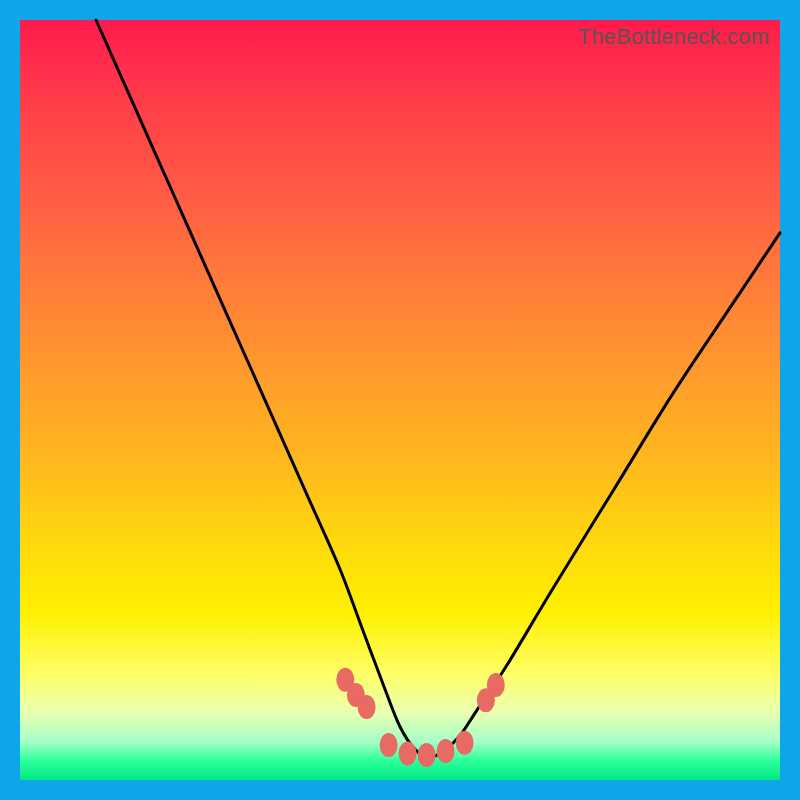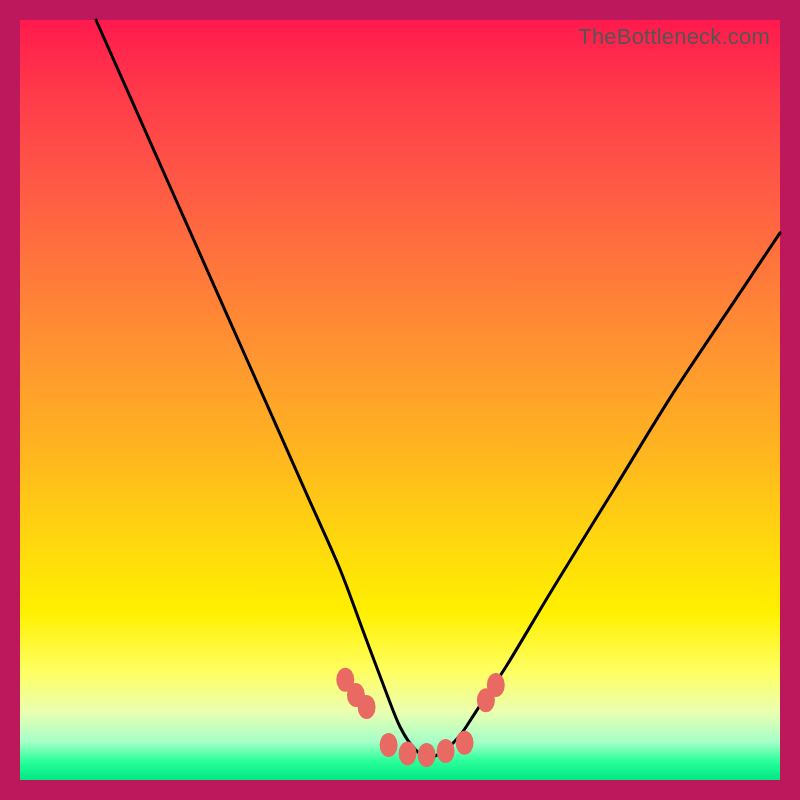--- a/index.html
+++ b/index.html
@@ -7,21 +7,21 @@
     padding: 0;
     width: 800px;
     height: 800px;
     background: #000;
     overflow: hidden;
     font-family: Arial, Helvetica, sans-serif;
   }
   .frame {
     position: absolute;
     inset: 0;
-    background: #be185d;
+    background: #0ea5e9;
   }
   .plot {
     position: absolute;
     left: 20px;
     top: 20px;
     width: 760px;
     height: 760px;
     background: linear-gradient(
       to bottom,
       #ff1a4d 0%,

